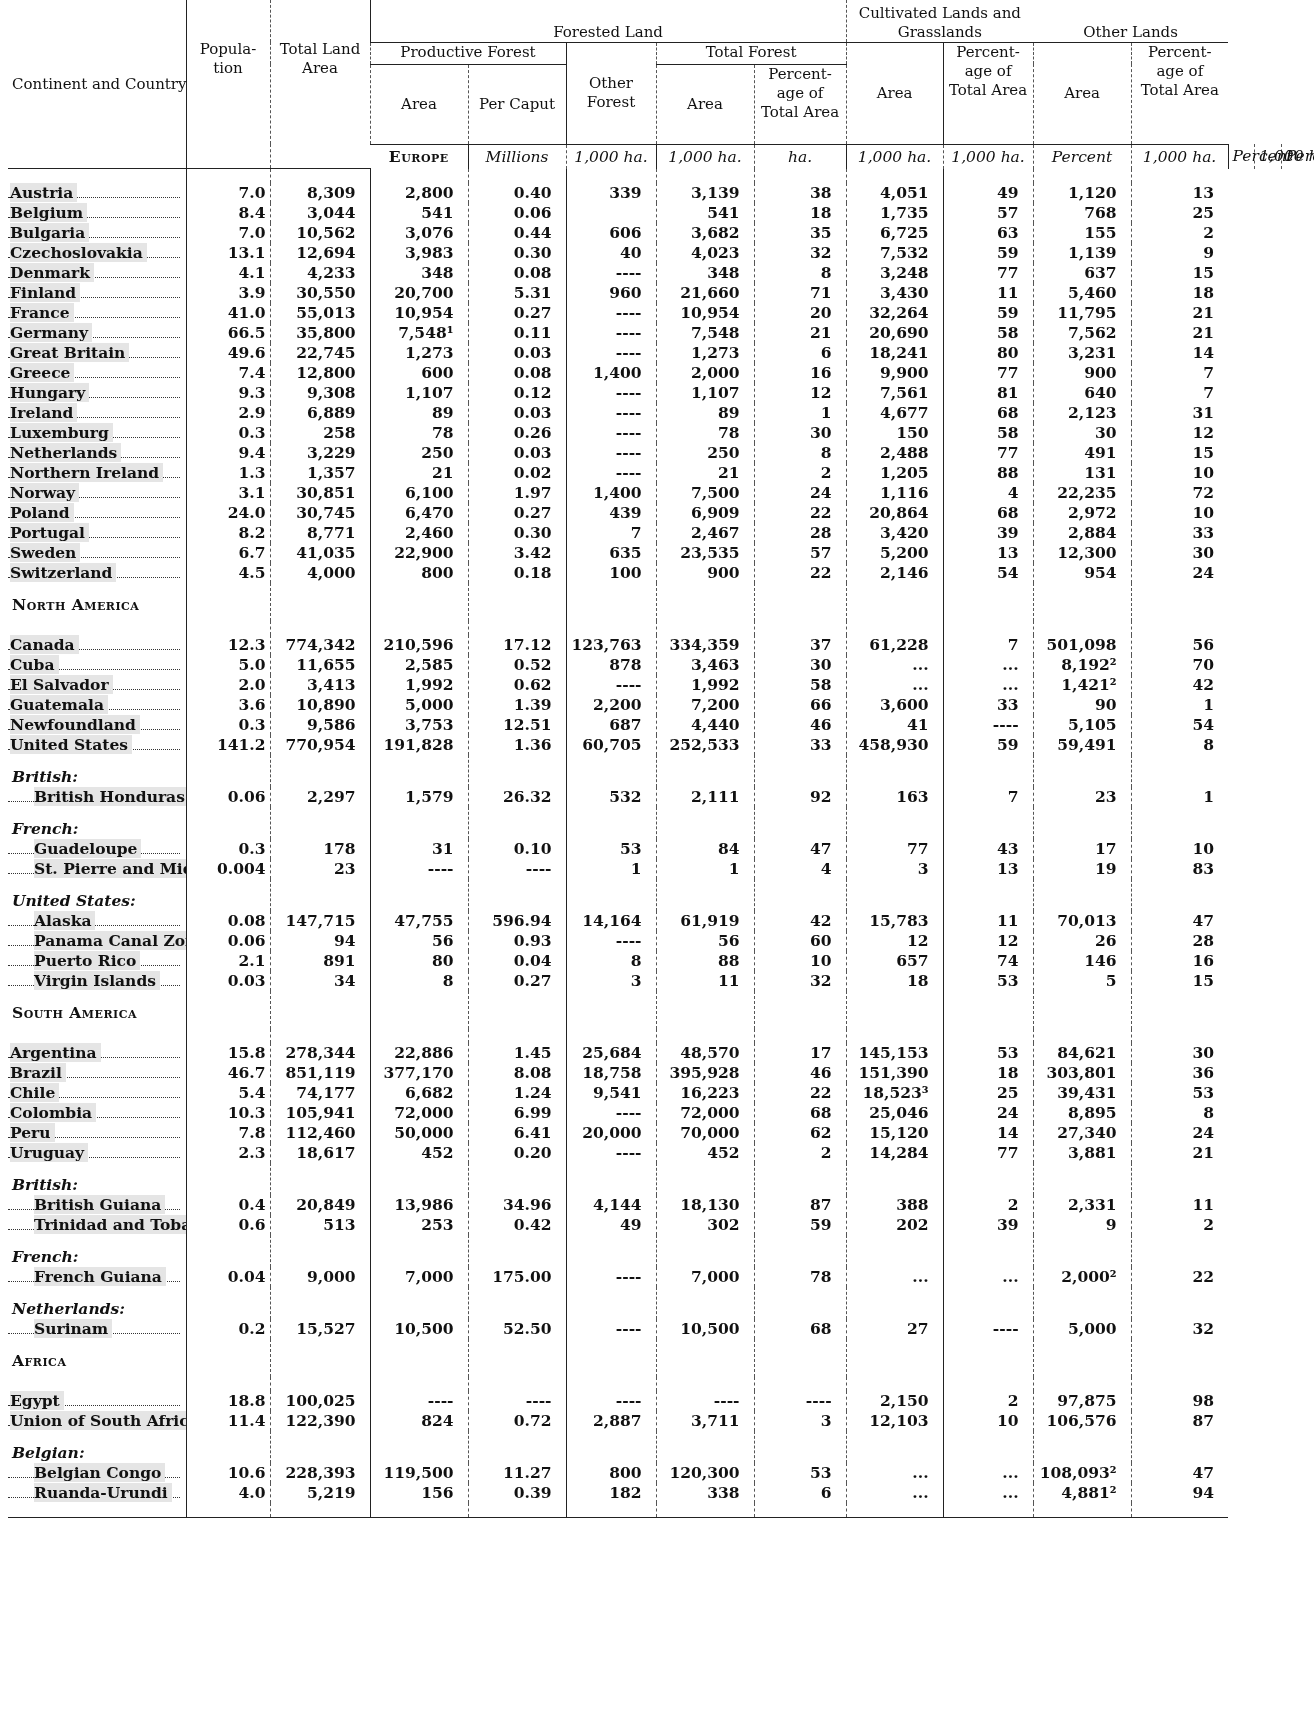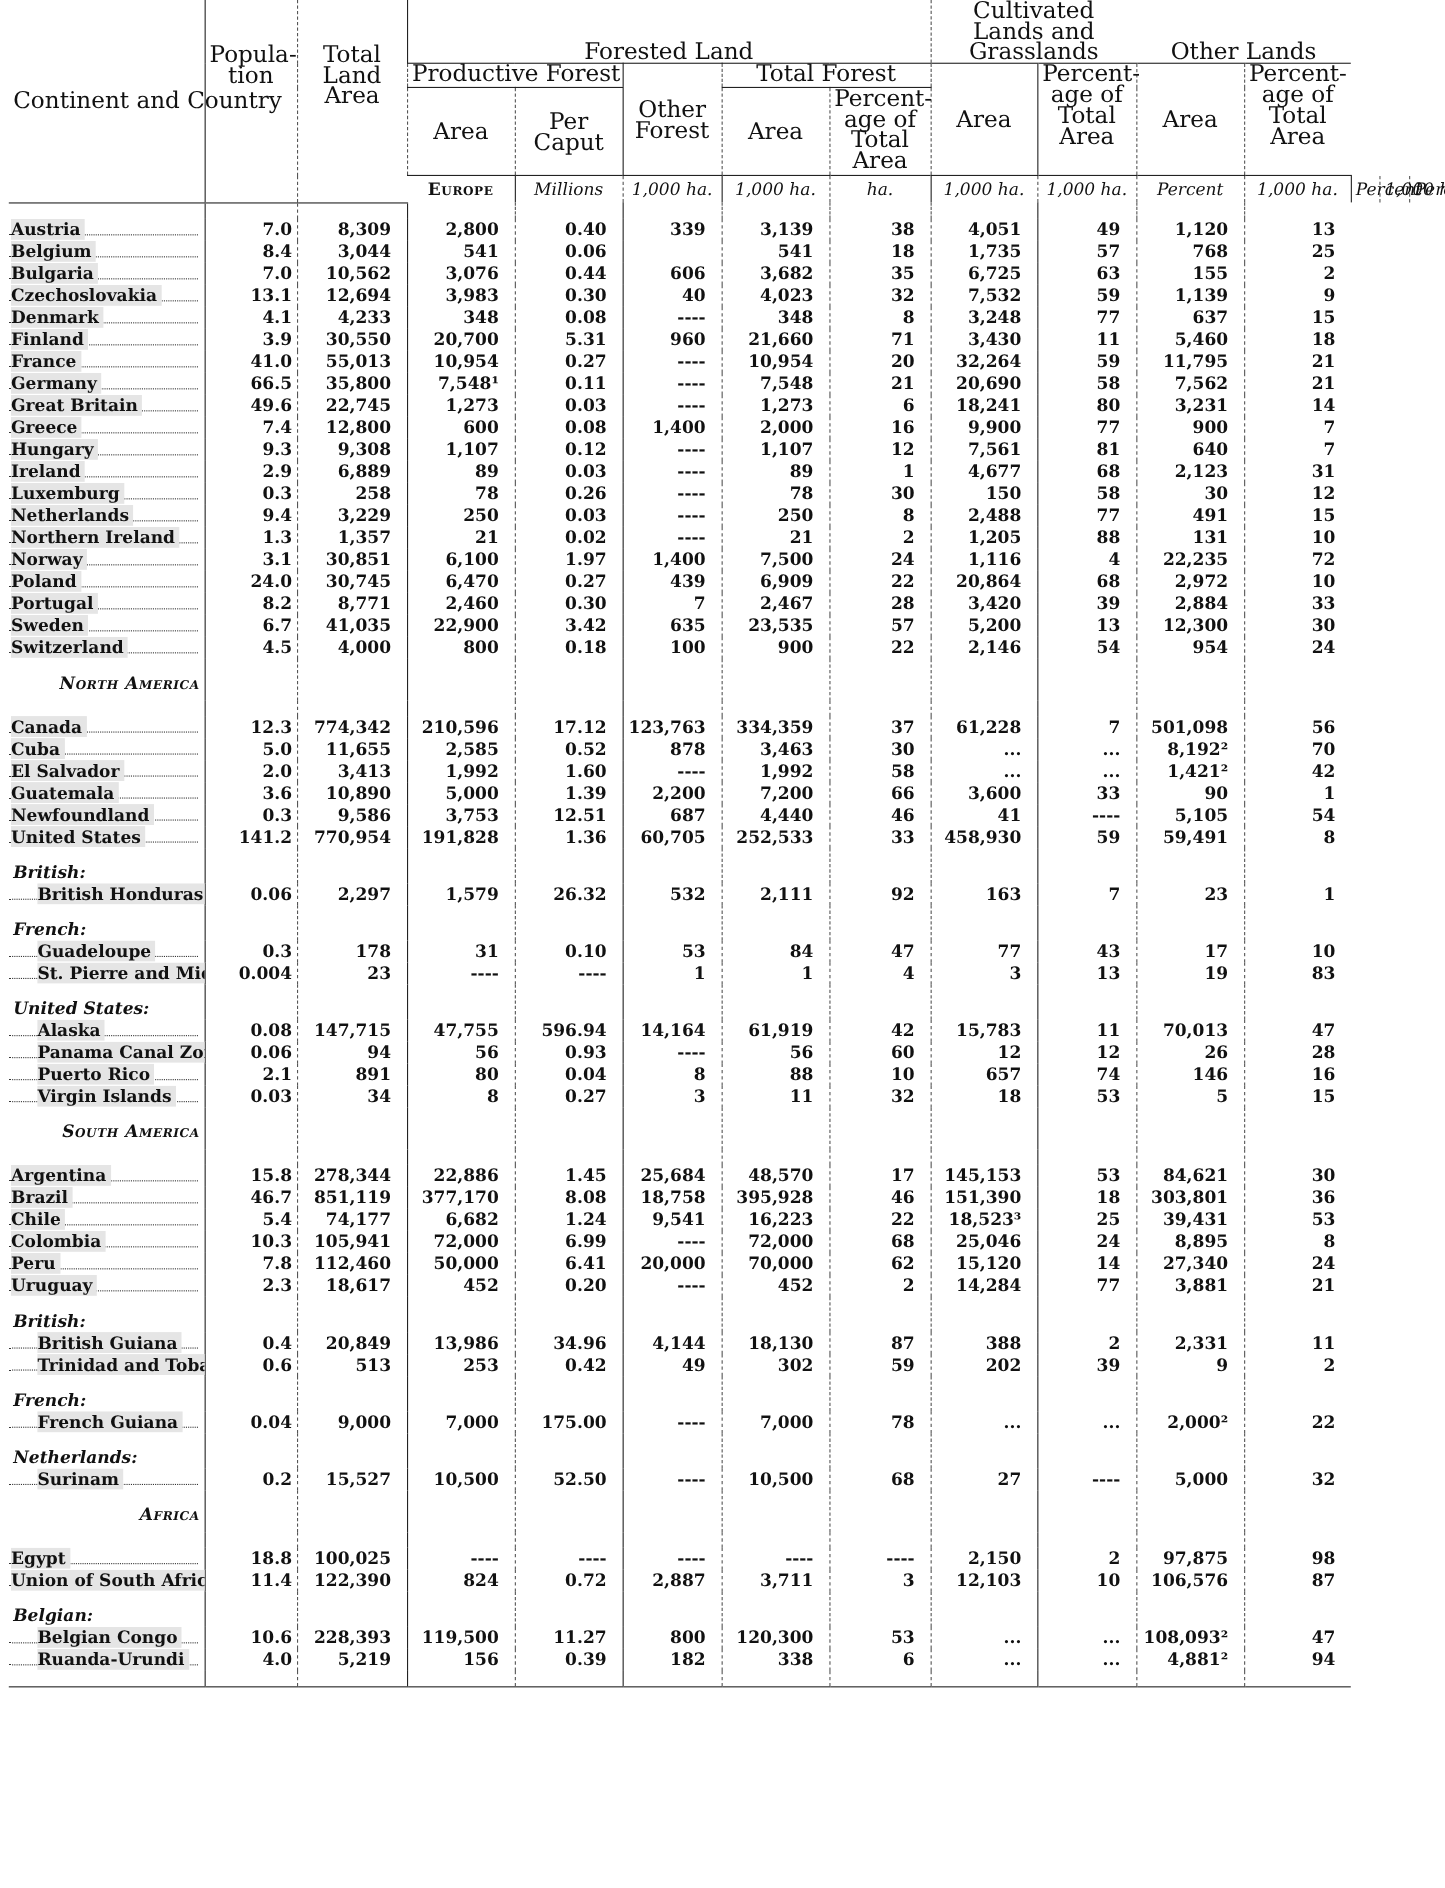--- a/index.html
+++ b/index.html
@@ -1,33 +1,33 @@
 <!DOCTYPE html>
 <html><head>
 <meta charset="utf-8">
 <style>
   html, body { margin:0; padding:0; background:#ffffff; }
   body { width:1314px; height:1716px; overflow:hidden; font-family:"DejaVu Serif", "Liberation Serif", serif; color:#111; }
   #doc { position:relative; width:1314px; height:1716px; }
   table { border-collapse:collapse; position:absolute; left:8px; top:0; width:1300px; table-layout:fixed; font-size:15.5px; line-height:20px; }
   th, td { padding:0 4px; vertical-align:top; white-space:nowrap; }
-  th { font-weight:normal; font-size:21px; line-height:19px; text-align:center; }
+  th { font-weight:normal; font-size:15px; line-height:19px; text-align:center; }
   .vl { border-left:1.4px solid #222; }
   .vd { border-left:1.4px dashed #555; }
   .bb { border-bottom:1.6px solid #222;text-align:center; }
   .bt { border-top:1.6px solid #222; }
   td.num { text-align:right; padding-right:14px; font-weight:bold; }
   td.pop { text-align:right; font-weight:bold; }
   td.name { font-weight:bold; padding-left:2px; position:relative; overflow:hidden; }
   td.name .lbl { background:#e5e5e5; padding-right:4px; position:relative; z-index:1; }
   td.name .dots { position:absolute; left:0; right:6px; bottom:5px; border-bottom:1px dotted #333; }
   td.name.indent { padding-left:26px; }
   .units td { font-style:italic; text-align:center; font-weight:normal; padding-top:2px; padding-bottom:2px;margin-top:33px; }
   .units td.continent { font-style:normal; font-variant:small-caps; font-weight:bold; letter-spacing:0.5px; }
-  tr.section td.continent-label { font-variant:small-caps; font-weight:bold; text-align:right; padding-top:12px; padding-bottom:6px; letter-spacing:0.5px;font-style:italic; }
+  tr.section td.continent-label { font-variant:small-caps; font-weight:bold; text-align:left; padding-top:12px; padding-bottom:6px; letter-spacing:0.5px; }
   tr.group td.group-label { font-style:italic; font-weight:bold; padding-top:12px; }
   tr.spacer td { height:14px; }
 </style>
 </head>
 <body>
 
 <div id="doc">
 <table>
   <colgroup>
     <col style="width:178px">
@@ -431,21 +431,21 @@
           <td class="vd num">...</td>
           <td class="vl num">...</td>
           <td class="vd num">8,192²</td>
           <td class="vd num">70</td>
         </tr>
         <tr>
           <td class="name"><span class="dots"></span><span class="lbl">El Salvador</span></td>
           <td class="vl pop">2.0</td>
           <td class="vd num">3,413</td>
           <td class="vl num">1,992</td>
-          <td class="vd num">1.60</td>
+          <td class="vd num">0.62</td>
           <td class="vl num">----</td>
           <td class="vd num">1,992</td>
           <td class="vd num">58</td>
           <td class="vd num">...</td>
           <td class="vl num">...</td>
           <td class="vd num">1,421²</td>
           <td class="vd num">42</td>
         </tr>
         <tr>
           <td class="name"><span class="dots"></span><span class="lbl">Guatemala</span></td>

